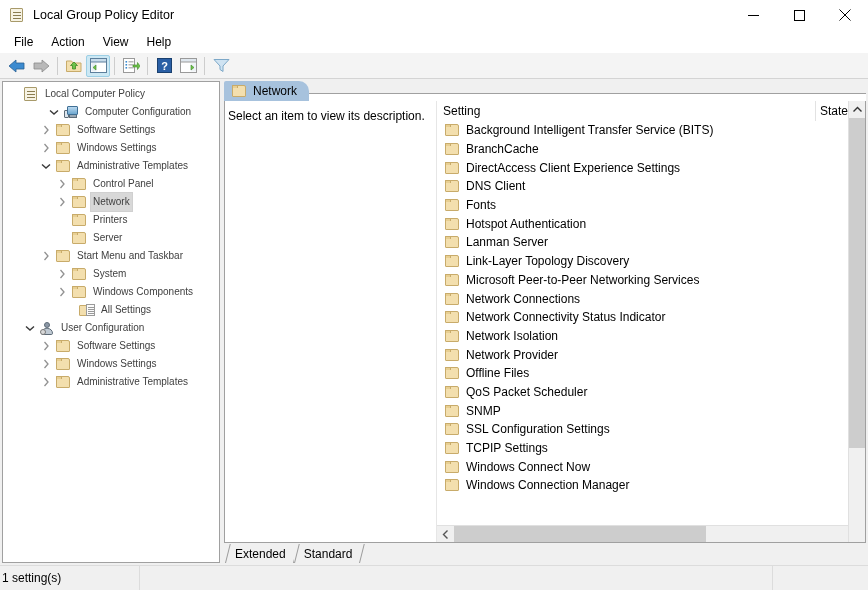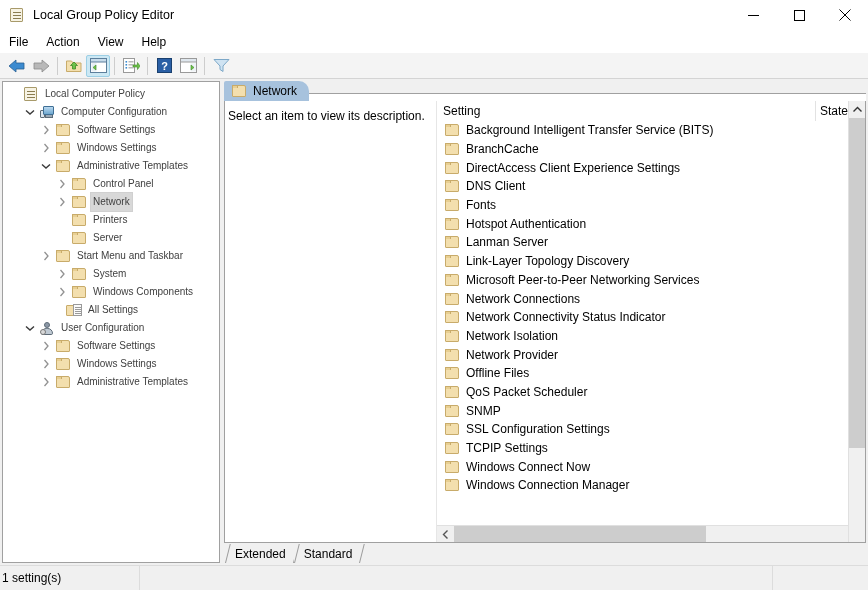--- a/index.html
+++ b/index.html
@@ -65,20 +65,21 @@
     color: #000;
   }
   .win-btn svg { display: block; }
 
   
   .menubar {
     height: 23px;
     background: #ffffff;
     display: flex;
     align-items: center;
+    padding-left: 5px;
     flex: 0 0 23px;
   }
   .menu-item {
     padding: 2px 9px;
     font-size: 12px;
     color: #000;
     line-height: 16px;
     white-space: nowrap;
   }
 
@@ -560,21 +561,21 @@
       <div class="tree" id="tree-root">
           <div class="tree-row" style="padding-left: 3px;">
             <span class="twisty"></span>
             <span class="t-icon">
               <span class="titlebar-icon" style="margin: 0px;">
                 <span class="scroll-glyph"></span>
               </span>
             </span>
             <span class="lbl">Local Computer Policy</span>
           </div>
-          <div class="tree-row" style="padding-left: 19px;">
+          <div class="tree-row" style="padding-left: 19px; margin-left: 24px;">
             <span class="twisty">
               <svg width="10" height="7" viewBox="0 0 10 7">
                 <path d="M1 1.5 L5 5 L9 1.5" fill="none" stroke="#3a3a3a" stroke-width="1.4"></path>
               </svg>
             </span>
             <span class="t-icon">
               <span class="computer">
                 <span class="card"></span>
                 <span class="mon"></span>
                 <span class="base"></span>
@@ -707,21 +708,21 @@
               </svg>
             </span>
             <span class="t-icon">
               <span class="folder">
                 <span class="back"></span>
                 <span class="tab"></span>
               </span>
             </span>
             <span class="lbl">Windows Components</span>
           </div>
-          <div class="tree-row" style="padding-left: 46px;">
+          <div class="tree-row" style="padding-left: 59px;">
             <span class="twisty"></span>
             <span class="t-icon">
               <span class="allset">
                 <span class="f1"></span>
                 <span class="pg"></span>
               </span>
             </span>
             <span class="lbl">All Settings</span>
           </div>
           <div class="tree-row" style="padding-left: 19px;">

